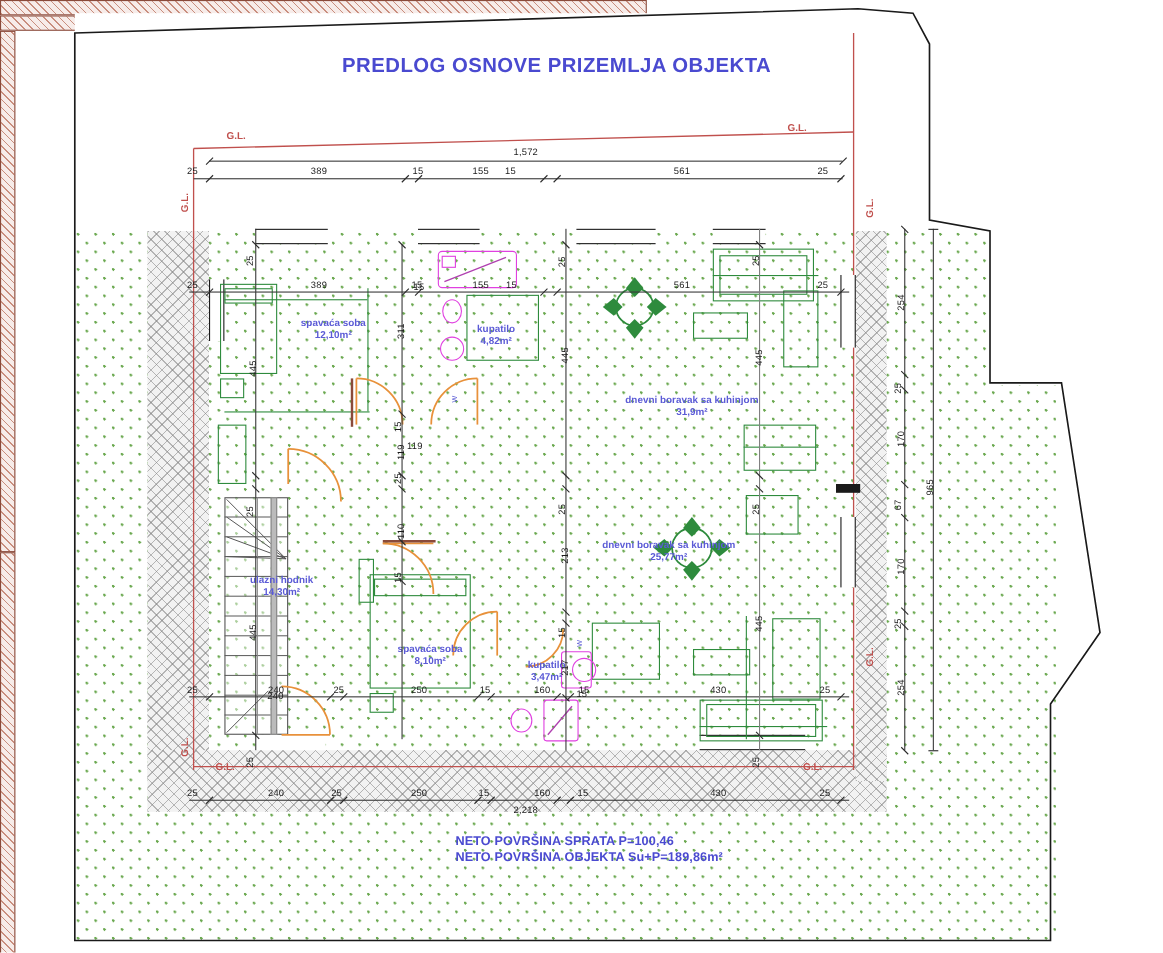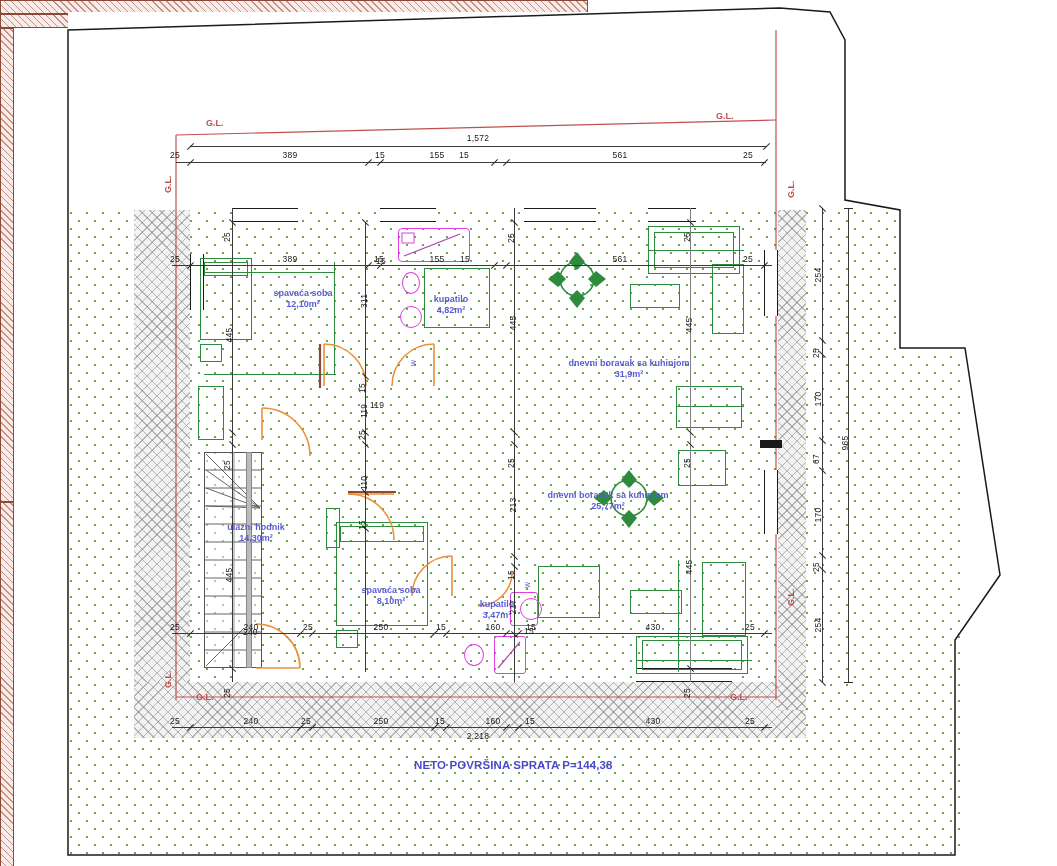--- a/index.html
+++ b/index.html
@@ -79,20 +79,21 @@
   <div class="abs" style="left:900px;top:210px;width:160px;height:140px;background:#fff;"></div>
 
   <div class="abs terrain-gravel" style="left:134px;top:210px;width:56px;height:500px;"></div>
   <div class="abs terrain-gravel" style="left:134px;top:682px;width:672px;height:56px;"></div>
   <div class="abs terrain-gravel" style="left:778px;top:210px;width:28px;height:500px;"></div>
 
   <svg class="abs" style="left:0;top:0;width:1057px;height:866px;" viewBox="0 0 1057 866">
     <path d="M68,30 L780,8 L830,12 L845,40 L845,200 L900,210 L900,348 L965,348 L1000,575 L955,640 L955,855 L68,855 Z" fill="none" stroke="#1a1a1a" stroke-width="1.5"></path>
   </svg>
 
+  <div class="title" style="left:311px;top:48px;">PREDLOG OSNOVE PRIZEMLJA OBJEKTA</div>
 
   <svg class="abs" style="left:0;top:0;width:1057px;height:866px;pointer-events:none;" viewBox="0 0 1057 866">
     <line x1="176" y1="135" x2="776" y2="120" stroke="#c0504d" stroke-width="1.2"></line>
     <line x1="176" y1="135" x2="176" y2="700" stroke="#c0504d" stroke-width="1.2"></line>
     <line x1="776" y1="30" x2="776" y2="700" stroke="#c0504d" stroke-width="1.2"></line>
     <line x1="176" y1="697" x2="776" y2="697" stroke="#c0504d" stroke-width="1.2"></line>
   </svg>
   <div class="gl" style="left:206px;top:118px;">G.L.</div>
   <div class="gl" style="left:716px;top:111px;">G.L.</div>
   <div class="gl v" style="left:163px;top:193px;">G.L.</div>
@@ -405,16 +406,17 @@
   <div class="tickv" style="left:686px;top:668px;"></div>
   <div class="dim vc" style="left:682px;top:232px;">25</div>
   <div class="dim vc" style="left:682px;top:320px;">445</div>
   <div class="dim vc" style="left:682px;top:458px;">25</div>
   <div class="dim vc" style="left:682px;top:562px;">445</div>
   <div class="dim vc" style="left:682px;top:688px;">25</div>
 
   <div class="dim" style="left:243px;top:627px;">240</div>
 
   <div class="legend" style="left:414px;top:758px;">
-    <div>NETO POVRŠINA SPRATA  P=144,38</div>
+    <div>NETO POVRŠINA SPRATA  P=100,46</div>
+    <div>NETO POVRŠINA OBJEKTA Su+P=189,86m²</div>
   </div>
 
 </div>
 
 </body></html>

